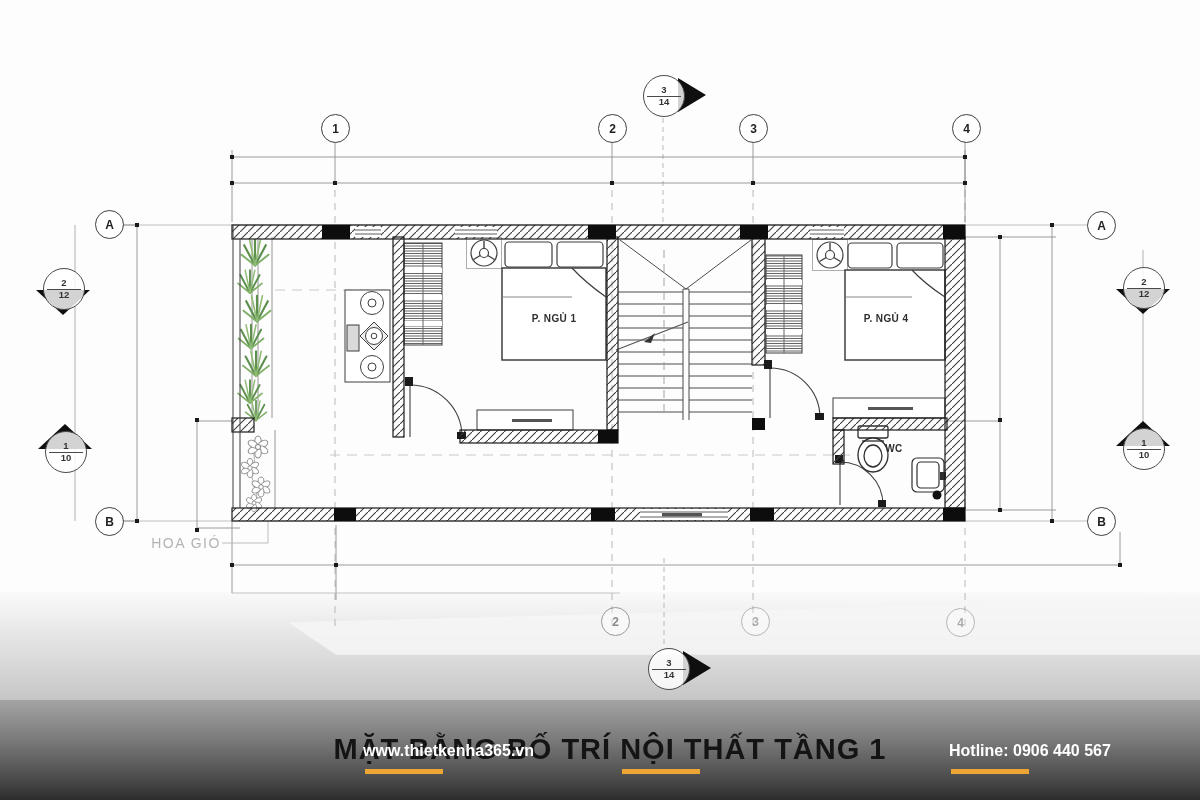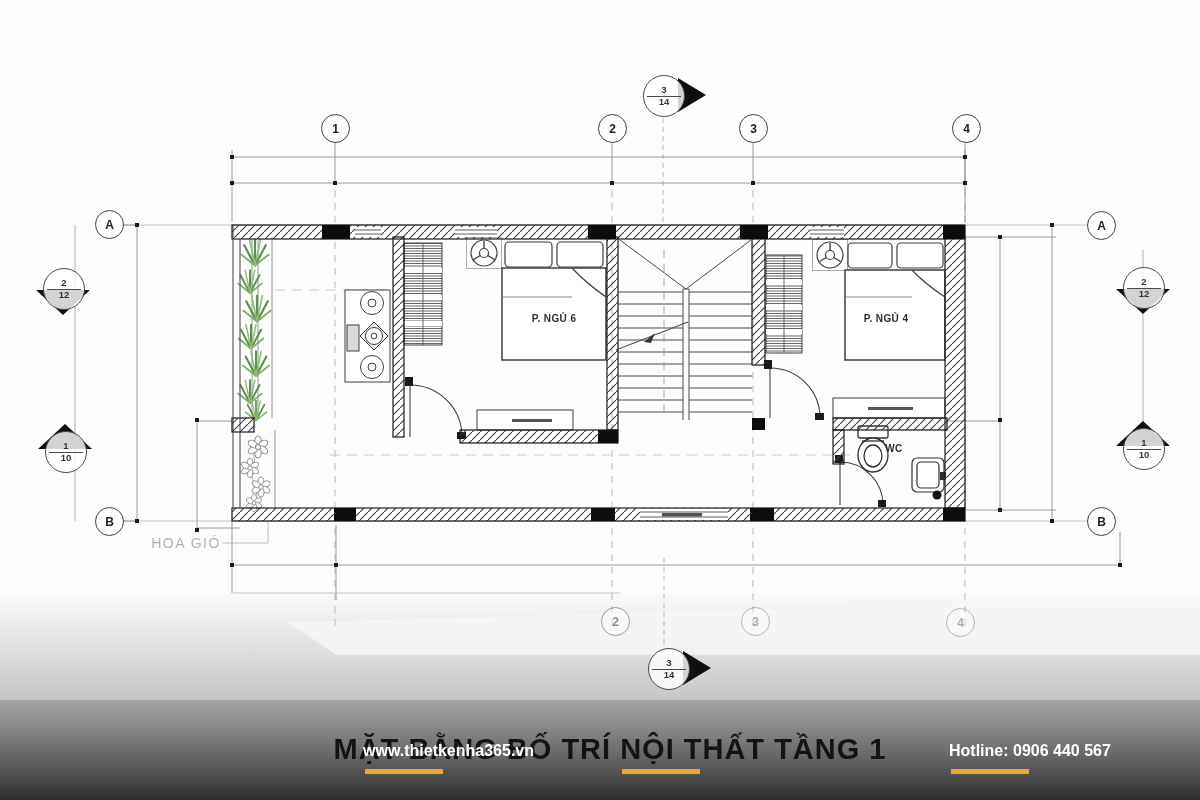--- a/index.html
+++ b/index.html
@@ -332,21 +332,21 @@
       </div>
   </div>
   <div class="sm" style="left:1143px;top:448px">
     <div class="sm-tri tri-up"></div>
     <div class="sm-c">
         <span>1</span>
         <span>10</span>
       </div>
   </div>
 
-  <div class="rl" style="left:554px;top:318px">P. NGỦ 6</div>
+  <div class="rl" style="left:554px;top:318px">P. NGỦ 1</div>
   <div class="rl" style="left:886px;top:318px">P. NGỦ 4</div>
   <div class="rl" style="left:894px;top:448px">WC</div>
   <div class="rl hoagio" style="left:186px;top:543px">HOA GIÓ</div>
 
   <div class="plan-title">MẶT BẰNG BỐ TRÍ NỘI THẤT TẦNG 1</div>
 
   <div class="footer"></div>
 
   <div class="logo">
     

